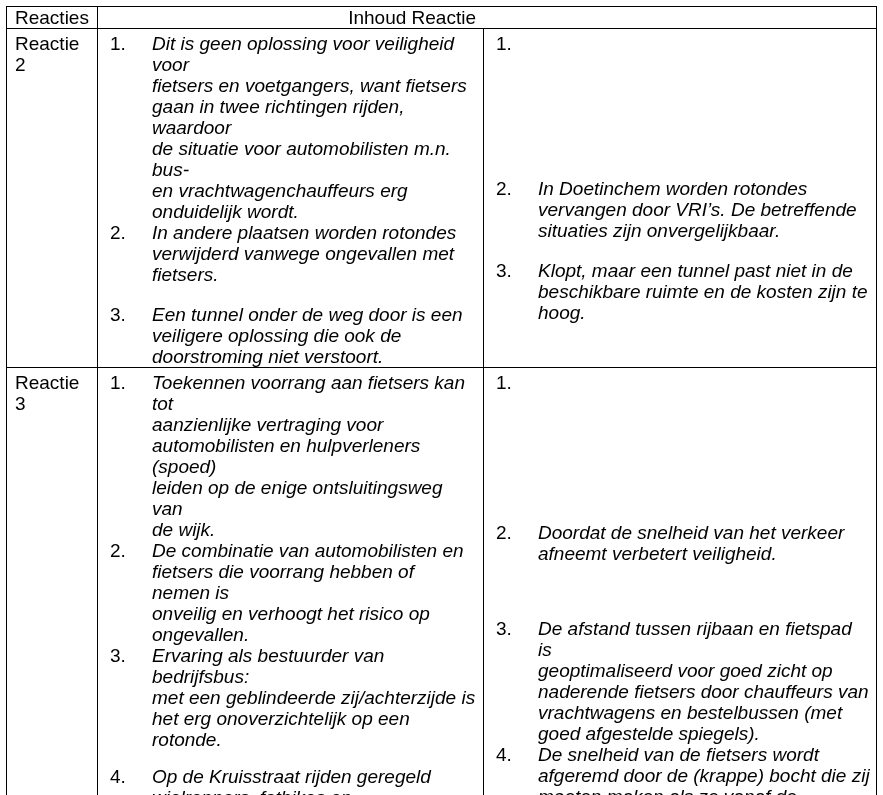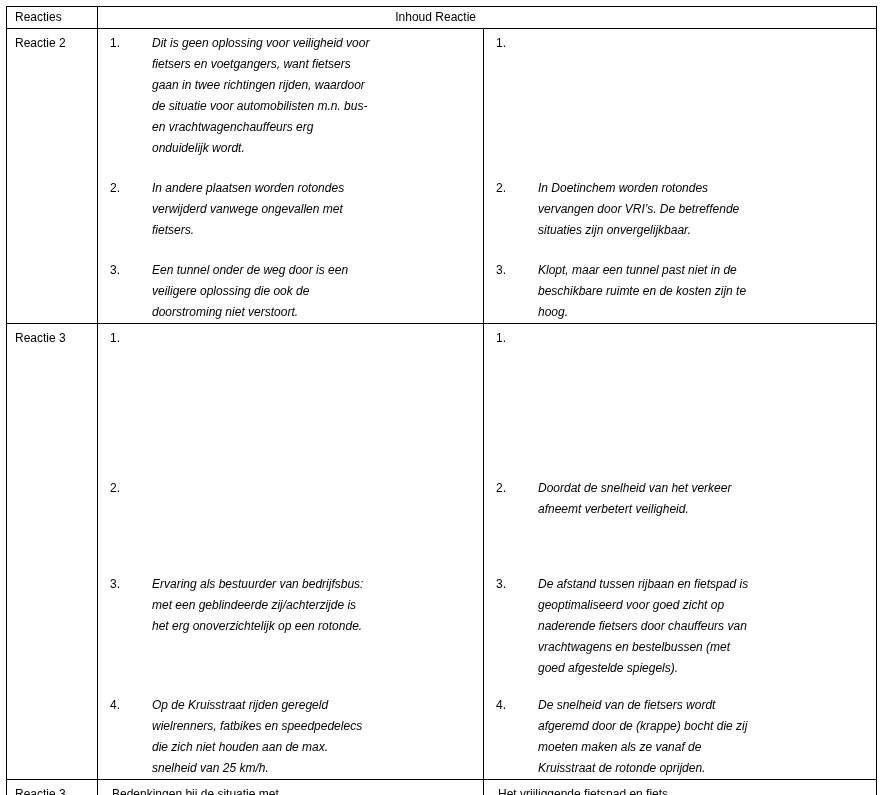--- a/index.html
+++ b/index.html
@@ -26,21 +26,21 @@
     background: #fff;
   }
   .t-row {
     display: grid;
     grid-template-columns: 91px 386px 1fr;
     border-bottom: 1.5px solid #000;
   }
   .t-row:last-child { border-bottom: none; }
   .cell {
     border-right: 1.5px solid #000;
-    font-size: 12px;
+    font-size: 19px;
     line-height: 21px;
   }
   .cell:last-child { border-right: none; }
   .hdr-cell { padding: 1px 8px 1px 8px; line-height: 19px; }
   .hdr-cell.mid, .hdr-cell.right { padding-left: 12px; text-align: right; }
   .label-cell { padding: 4px 6px 4px 8px; }
   .list-cell { padding: 4px 4px 0 12px; }
   .item {
     display: grid;
     grid-template-columns: 42px 1fr;
@@ -117,23 +117,32 @@
       </div>
     </div>
 
     <div class="t-row">
       <div class="cell label-cell">
         <span>Reactie 3</span>
       </div>
       <div class="cell list-cell">
         <div class="item mh150">
           <span class="num">1.</span>
+          <span class="txt">Toekennen voorrang aan fietsers kan tot
+aanzienlijke vertraging voor
+automobilisten en hulpverleners (spoed)
+leiden op de enige ontsluitingsweg van
+de wijk.</span>
         </div>
         <div class="item mh96">
           <span class="num">2.</span>
+          <span class="txt">De combinatie van automobilisten en
+fietsers die voorrang hebben of nemen is
+onveilig en verhoogt het risico op
+ongevallen.</span>
         </div>
         <div class="item mh121">
           <span class="num">3.</span>
           <span class="txt">Ervaring als bestuurder van bedrijfsbus:
 met een geblindeerde zij/achterzijde is
 het erg onoverzichtelijk op een rotonde.</span>
         </div>
         <div class="item">
           <span class="num">4.</span>
           <span class="txt">Op de Kruisstraat rijden geregeld

